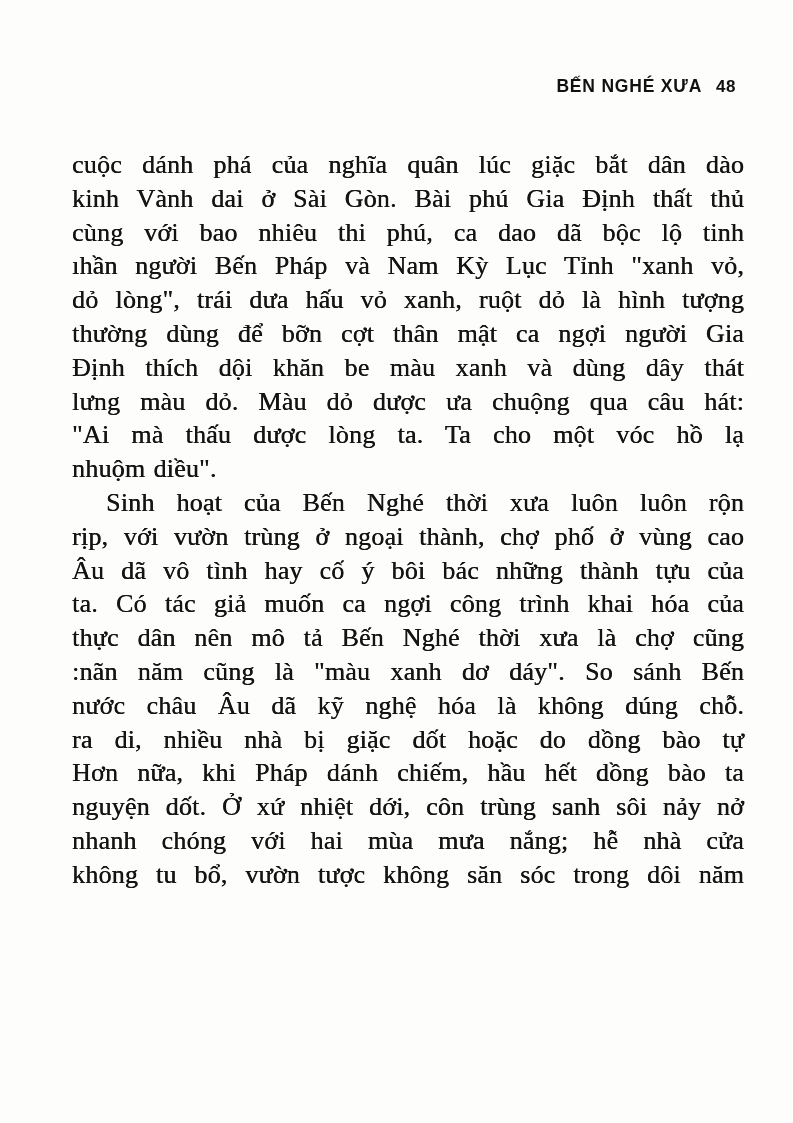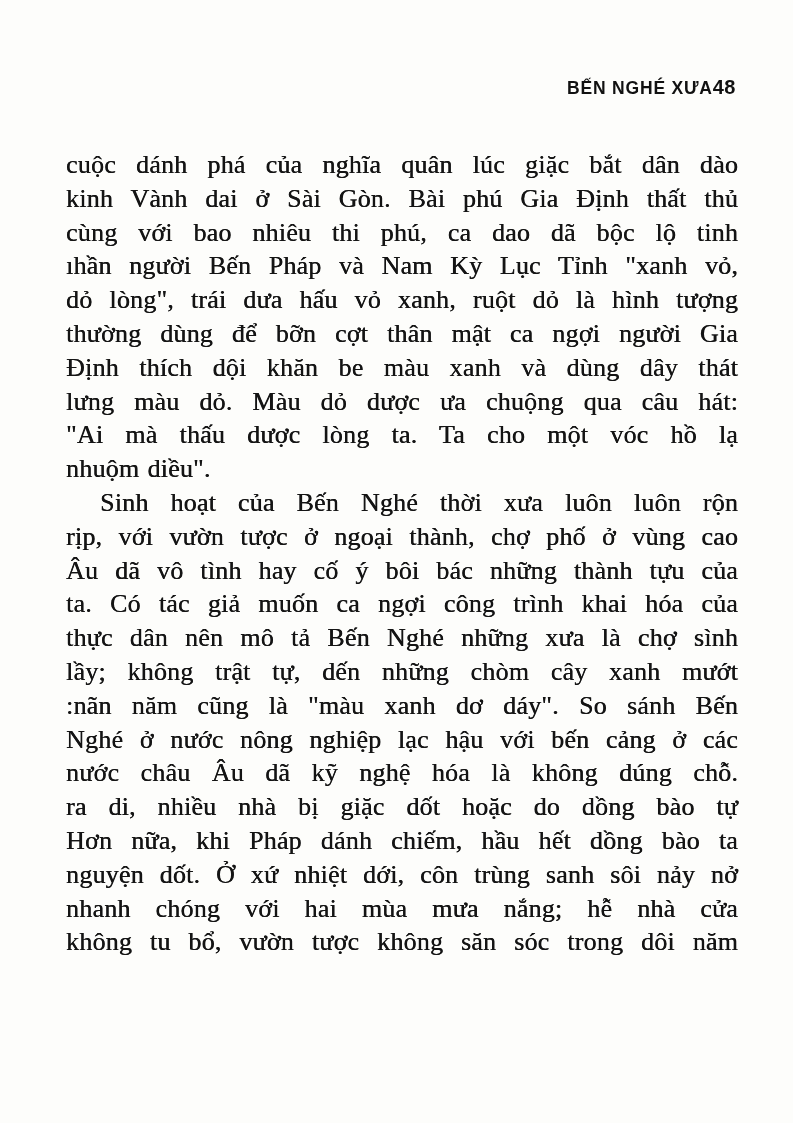--- a/index.html
+++ b/index.html
@@ -24,28 +24,28 @@
     top: 76px;
     right: 57px;
     font-family: "Liberation Sans", sans-serif;
     font-weight: bold;
     font-size: 17.5px;
     letter-spacing: 0.8px;
     color: #111;
     white-space: nowrap;
   }
   .running-header .pgnum {
-    margin-left: 0;
-    font-size: 20px;
+    margin-left: 14px;
+    font-size: 17px;
     letter-spacing: 0.5px;
   }
   .body-text {
     position: absolute;
     top: 148px;
-    left: 66px;
+    left: 72px;
     width: 672px;
   }
   .paragraph {
     margin: 0;
   }
   .line {
     font-size: 26px;
     line-height: 33.8px;
     height: 33.8px;
     white-space: nowrap;          
@@ -83,27 +83,25 @@
         <div class="line">ıhần người Bến Pháp và Nam Kỳ Lục Tỉnh "xanh vỏ,</div>
         <div class="line">dỏ lòng", trái dưa hấu vỏ xanh, ruột dỏ là hình tượng</div>
         <div class="line">thường dùng để bỡn cợt thân mật ca ngợi người Gia</div>
         <div class="line">Định thích dội khăn be màu xanh và dùng dây thát</div>
         <div class="line">lưng màu dỏ. Màu dỏ dược ưa chuộng qua câu hát:</div>
         <div class="line">"Ai mà thấu dược lòng ta. Ta cho một vóc hồ lạ</div>
         <div class="line no-justify">nhuộm diều".</div>
       </div>
       <div class="paragraph">
         <div class="line indent">Sinh hoạt của Bến Nghé thời xưa luôn luôn rộn</div>
-        <div class="line">rịp, với vườn tược ở ngoại thành, chợ phố ở vùng cao</div>
+        <div class="line">rịp, với vườn trùng ở ngoại thành, chợ phố ở vùng cao</div>
         <div class="line">Âu dã vô tình hay cố ý bôi bác những thành tựu của</div>
         <div class="line">ta. Có tác giả muốn ca ngợi công trình khai hóa của</div>
-        <div class="line">thực dân nên mô tả Bến Nghé những xưa là chợ sình</div>
-        <div class="line">lầy; không trật tự, dến những chòm cây xanh mướt</div>
+        <div class="line">thực dân nên mô tả Bến Nghé thời xưa là chợ cũng</div>
         <div class="line">:nãn năm cũng là "màu xanh dơ dáy". So sánh Bến</div>
-        <div class="line">Nghé ở nước nông nghiệp lạc hậu với bến cảng ở các</div>
         <div class="line">nước châu Âu dã kỹ nghệ hóa là không dúng chỗ.</div>
         <div class="line">ra di, nhiều nhà bị giặc dốt hoặc do dồng bào tự</div>
         <div class="line">Hơn nữa, khi Pháp dánh chiếm, hầu hết dồng bào ta</div>
         <div class="line">nguyện dốt. Ở xứ nhiệt dới, côn trùng sanh sôi nảy nở</div>
         <div class="line">nhanh chóng với hai mùa mưa nắng; hễ nhà cửa</div>
         <div class="line">không tu bổ, vườn tược không săn sóc trong dôi năm</div>
       </div>
     </div>
 
 </div>

